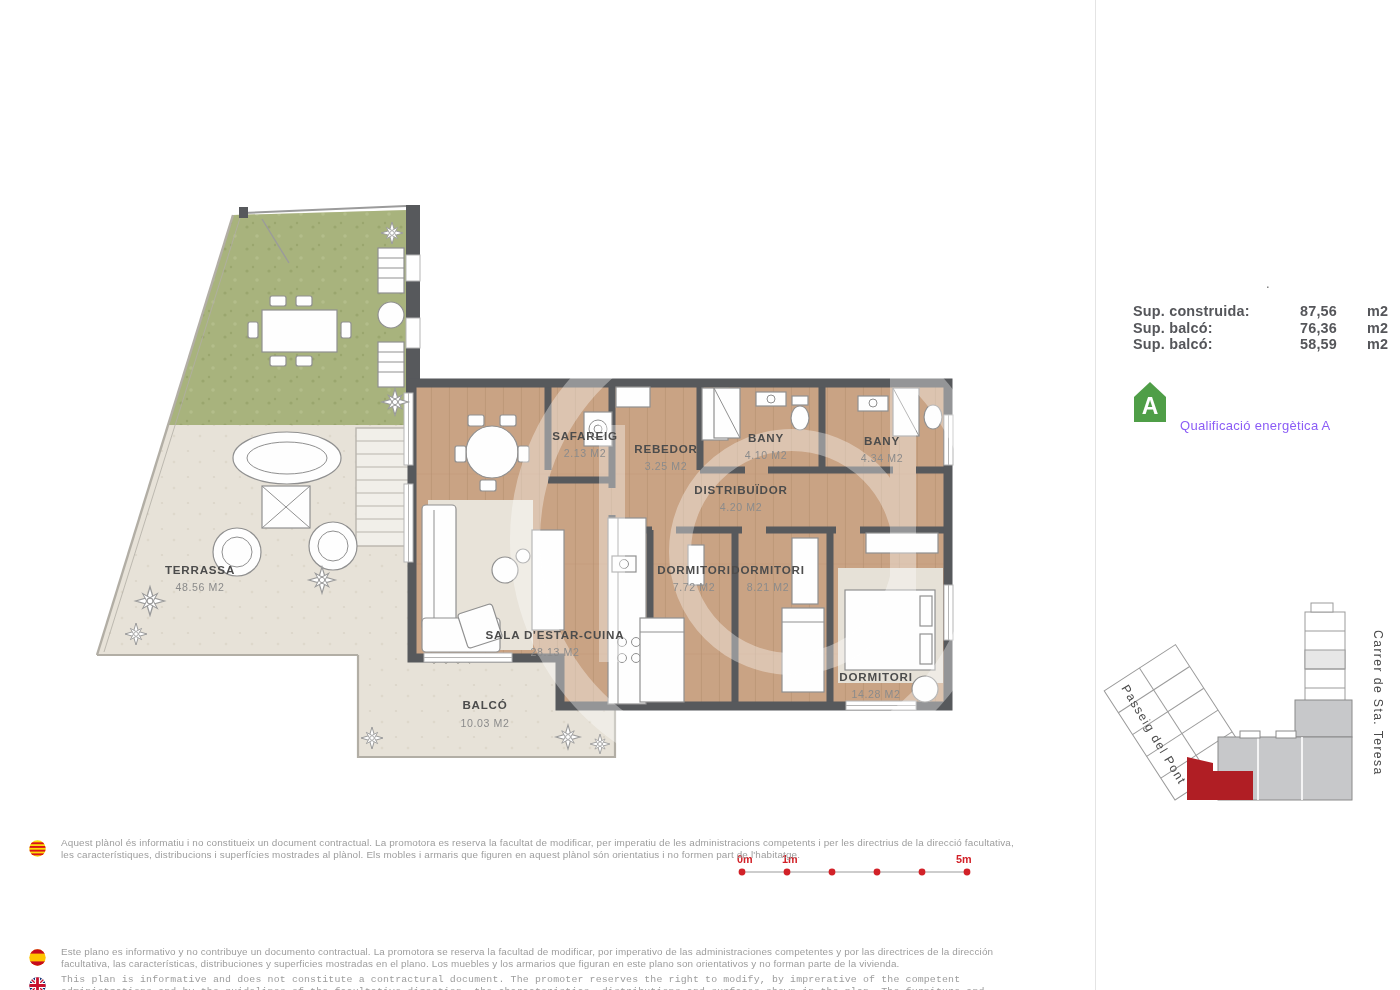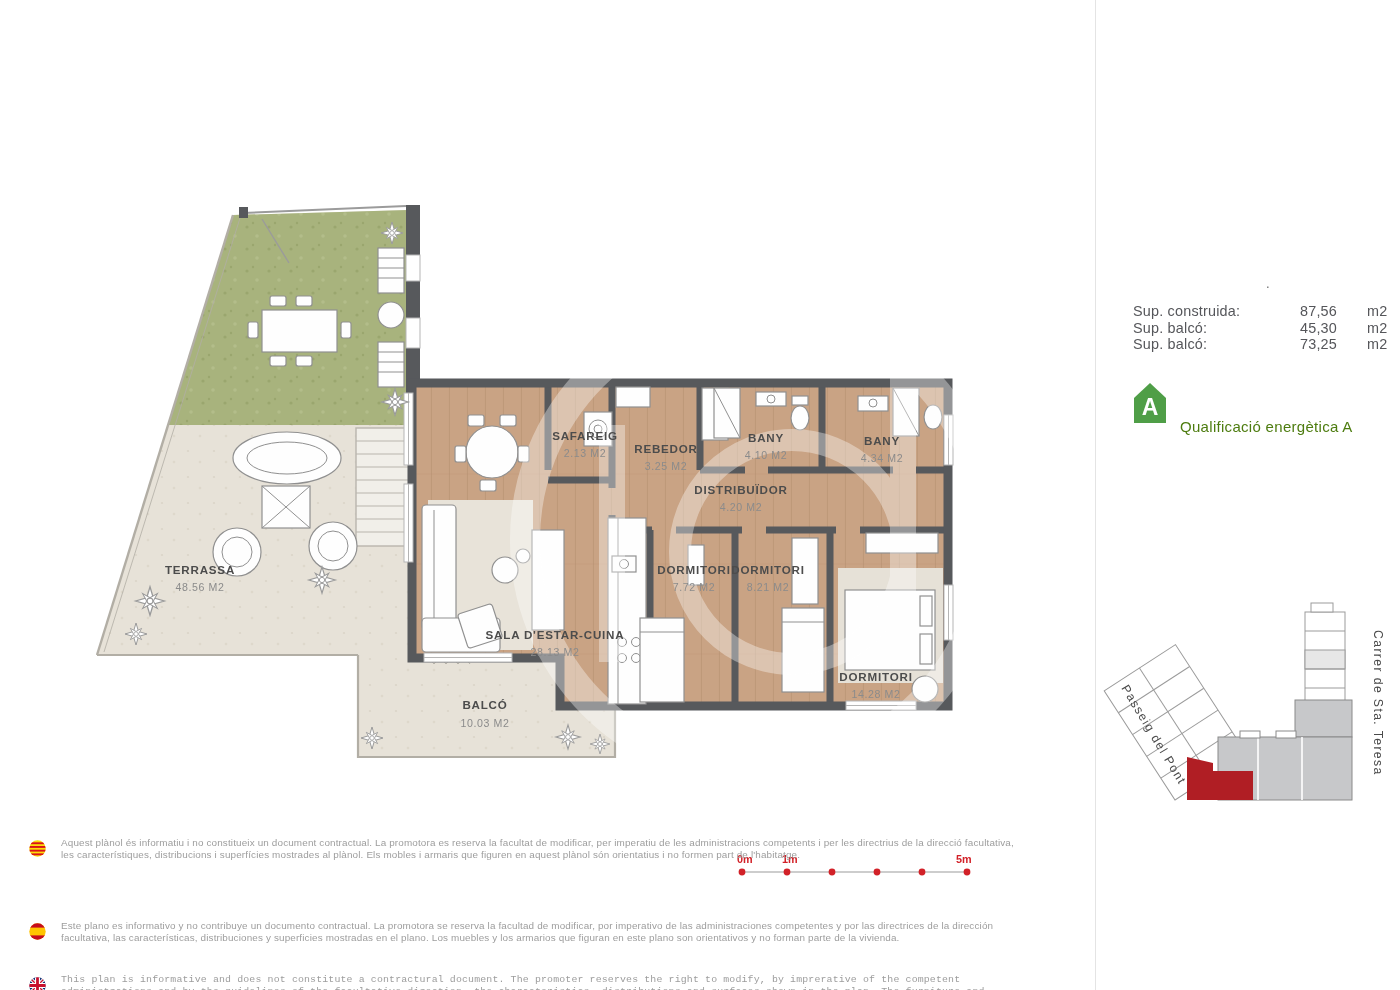--- a/index.html
+++ b/index.html
@@ -3,33 +3,33 @@
 <meta charset="utf-8">
 <style>
   html,body{margin:0;padding:0;background:#fff;}
   .canvas{position:relative;width:1400px;height:990px;background:#ffffff;overflow:hidden;
           font-family:"Liberation Sans",sans-serif;}
   .plan-svg{position:absolute;left:0;top:0;}
   .divider{position:absolute;left:1095px;top:0;width:1px;height:990px;background:#e4e4e4;}
 
   
   .panel-rows{position:absolute;left:1133px;top:303px;}
-  .panel-row{display:grid;grid-template-columns:150px 54px auto;font-size:14.4px;font-weight:normal;
+  .panel-row{display:grid;grid-template-columns:150px 54px auto;font-size:14.4px;font-weight:bold;
              color:#55565a;line-height:16.6px;letter-spacing:.2px;}
   .panel-row .v{text-align:right;}
   .panel-row .u{margin-left:30px;}
   .stray-dot{position:absolute;left:1266px;top:276px;font-size:13px;color:#6d6d6d;}
   .energy{position:absolute;left:1133px;top:370px;display:flex;align-items:center;gap:13px;}
-  .energy-label{font-size:15px;color:#4d7c0f;letter-spacing:.3px;margin-top:48px;}
+  .energy-label{font-size:13px;color:#8b5cf6;letter-spacing:.3px;margin-top:48px;}
 
   
   .disc{position:absolute;left:29px;display:flex;gap:15px;align-items:flex-start;}
   .disc svg{flex:none;margin-top:3px;}
   .disc p{margin:0;width:960px;font-size:9.9px;line-height:12.4px;color:#9d9d9d;letter-spacing:.15px;}
-  .disc-1{top:837px;} .disc-2{top:920px;} .disc-3{top:974px;font-family:Liberation Mono, monospace;}
+  .disc-1{top:837px;} .disc-2{top:946px;} .disc-3{top:974px;font-family:Liberation Mono, monospace;}
 
   
   svg text{font-family:"Liberation Sans",sans-serif;}
   .room-name{font-size:11.6px;font-weight:bold;fill:#4c4c4c;letter-spacing:.8px;text-anchor:middle;}
   .room-area{font-size:10.6px;fill:#8b8b8b;letter-spacing:.6px;text-anchor:middle;}
   .street{font-size:12.2px;fill:#4a4a4a;letter-spacing:1.4px;}
   .scale-label{font-size:10.8px;fill:#d22128;font-weight:bold;}
   .furn{fill:#fefefe;stroke:#909090;stroke-width:1.2;}
   .furn-line{fill:none;stroke:#909090;stroke-width:1;}
 </style>
@@ -352,26 +352,26 @@
 
 <div class="stray-dot">.</div>
 <div class="panel-rows">
   <div class="panel-row">
     <span>Sup. construida:</span>
     <span class="v">87,56</span>
     <span class="u">m2</span>
   </div>
   <div class="panel-row">
     <span>Sup. balcó:</span>
-    <span class="v">45,30</span>
+    <span class="v">76,36</span>
     <span class="u">m2</span>
   </div>
   <div class="panel-row">
     <span>Sup. balcó:</span>
-    <span class="v">73,25</span>
+    <span class="v">58,59</span>
     <span class="u">m2</span>
   </div>
 </div>
 
 <div class="energy">
   <svg width="34" height="42" viewBox="0 0 34 42">
     <path d="M17,1 L33,16 L33,41 L1,41 L1,16 Z" fill="#4f9e47"></path>
     <text x="17" y="33" text-anchor="middle" font-size="23" font-weight="bold" fill="#ffffff">A</text>
   </svg>
   <span class="energy-label">Qualificació energètica A</span>

